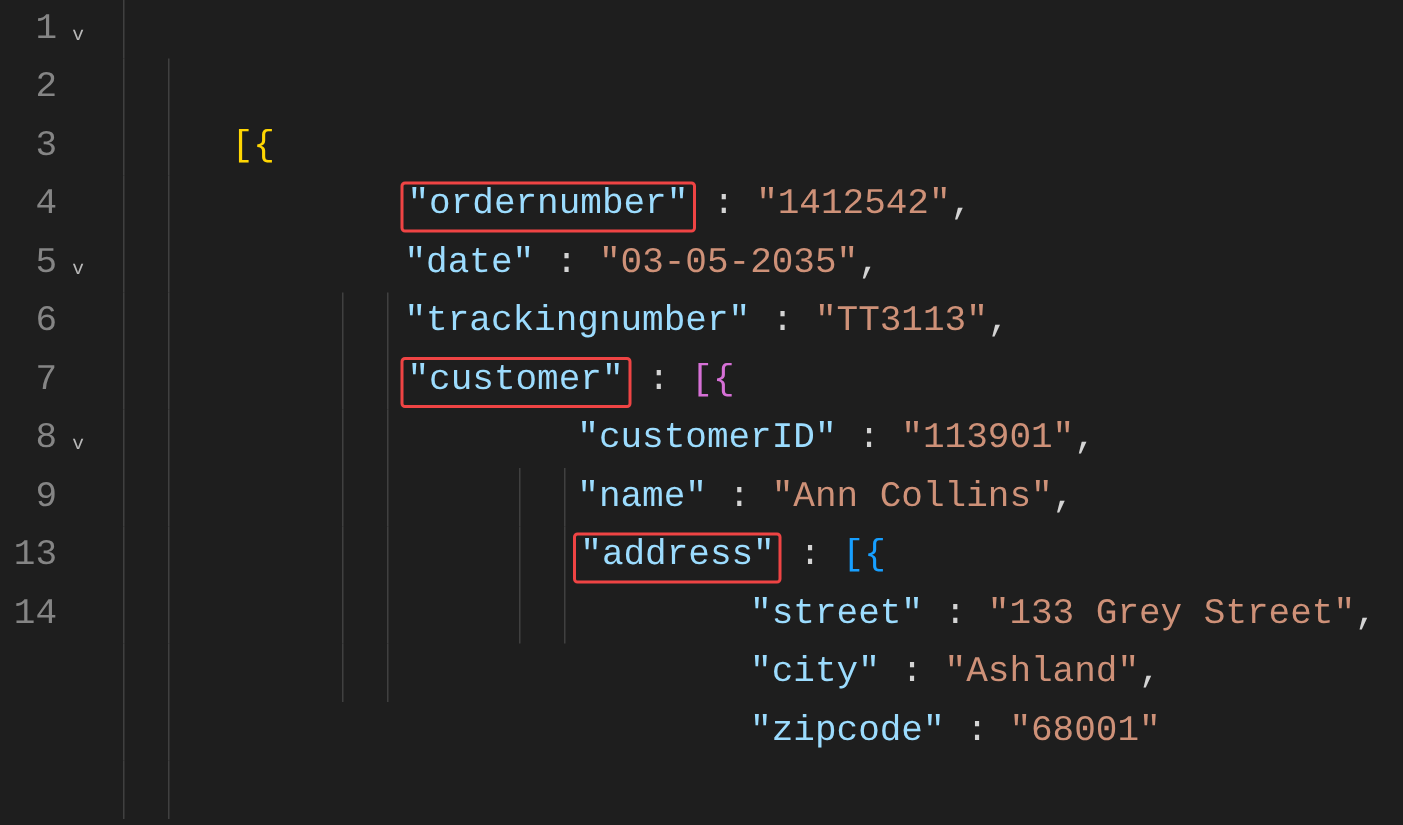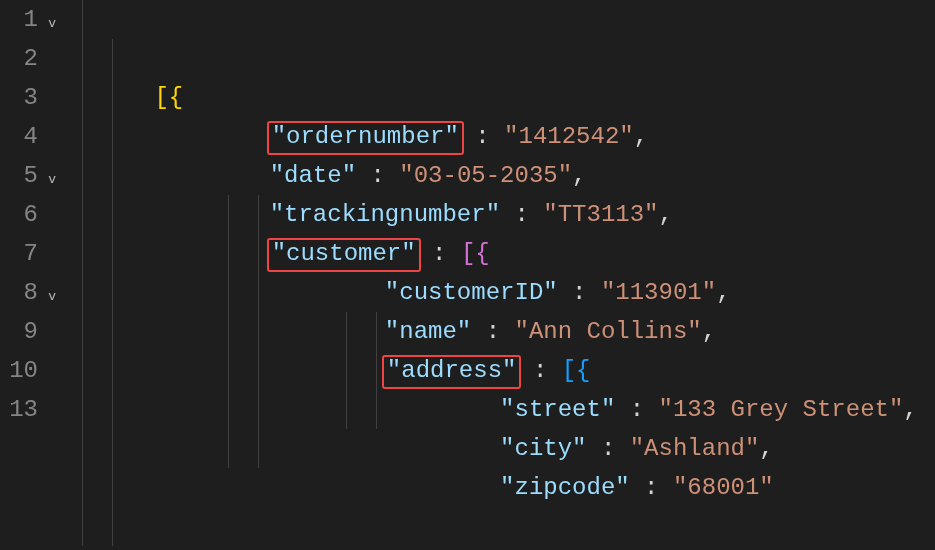--- a/index.html
+++ b/index.html
@@ -84,22 +84,22 @@
   <div class="gutter">
     <div class="gutter-line"><span>1</span><span class="fold-caret">v</span></div>
     <div class="gutter-line"><span>2</span></div>
     <div class="gutter-line"><span>3</span></div>
     <div class="gutter-line"><span>4</span></div>
     <div class="gutter-line"><span>5</span><span class="fold-caret">v</span></div>
     <div class="gutter-line"><span>6</span></div>
     <div class="gutter-line"><span>7</span></div>
     <div class="gutter-line"><span>8</span><span class="fold-caret">v</span></div>
     <div class="gutter-line"><span>9</span></div>
-    <div class="gutter-line"><span>10</span></div>
     <div class="gutter-line"><span>13</span></div>
+    <div class="gutter-line"><span>14</span></div>
   </div>
 
   <div class="code">
 
     <div class="code-line">
       <span class="guide" style="left:14px"></span>
       <span class="tok-bracket">[{</span>
     </div>
 
     <div class="code-line">

